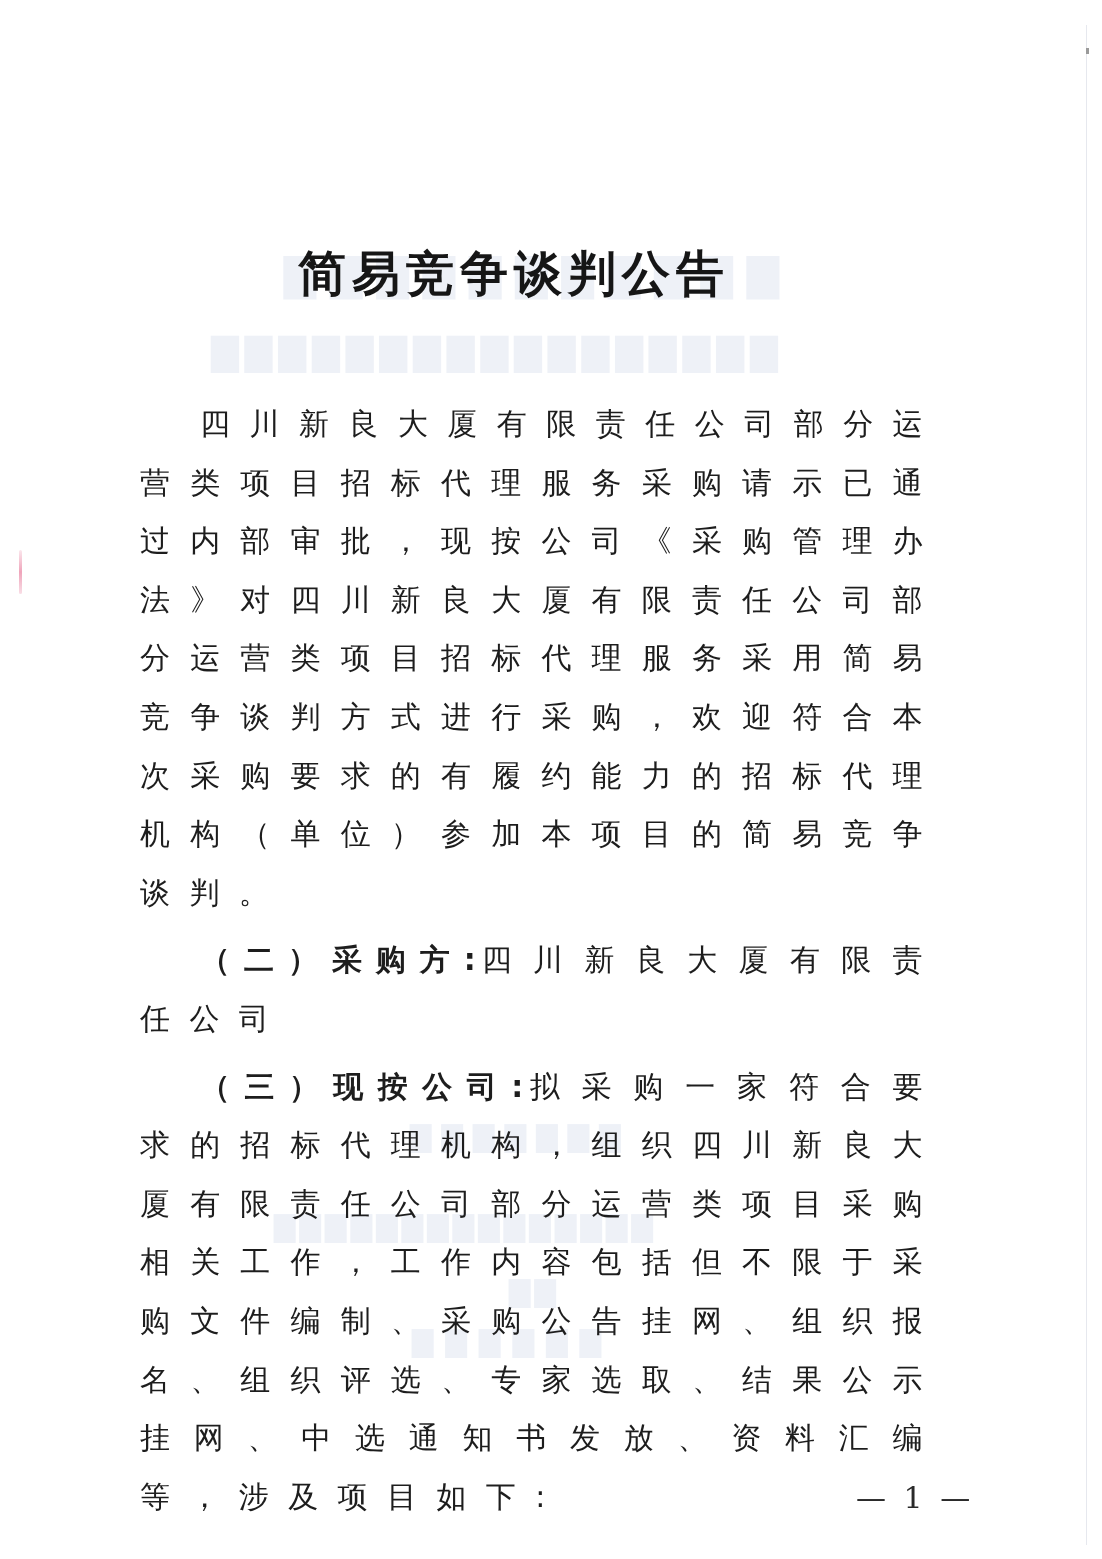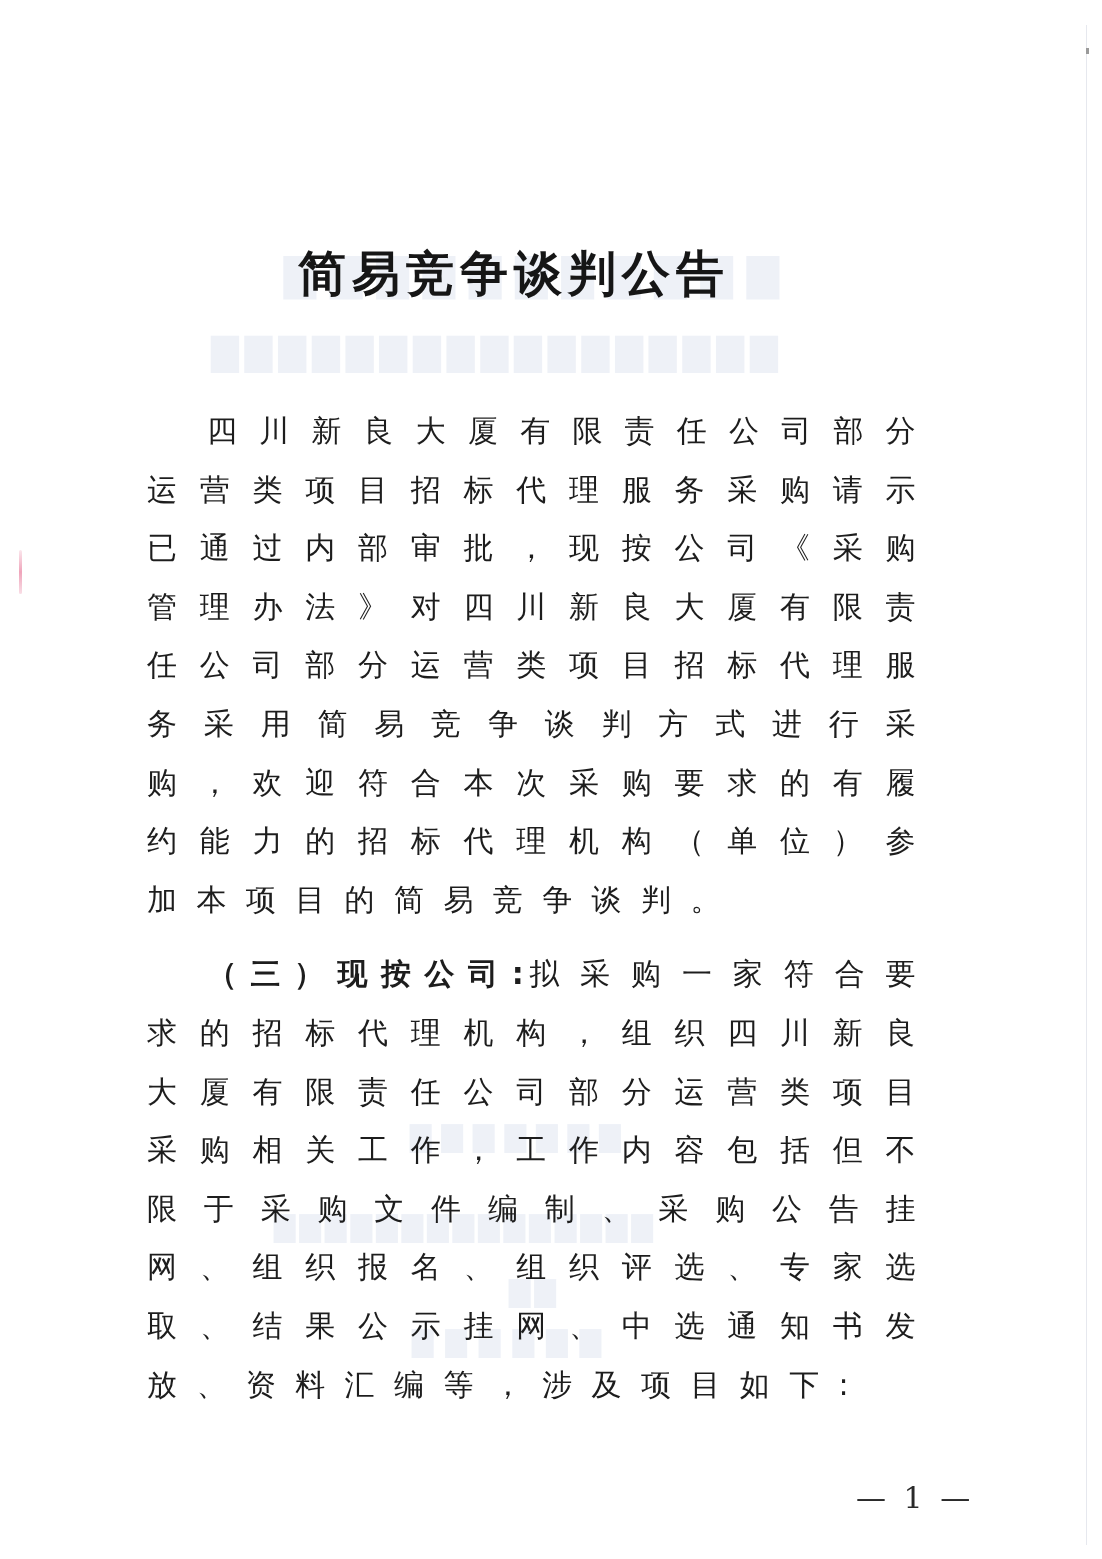--- a/index.html
+++ b/index.html
@@ -79,21 +79,21 @@
       top: 386px;
       width: 820px;
       font-family: "DejaVu Sans", "Liberation Sans", sans-serif;
       font-size: 30px;
       line-height: 58.6px;
       letter-spacing: 19.4px;
       color: #1d1d1d;
       text-align: justify;
     }
     .para {
-      margin: 16px;
+      margin: 9px;
       text-indent: 2em;
     }
     .heading {
       margin: 0;
       text-indent: 2em;
       letter-spacing: 2px;
       font-size: 31px;
     }
     .label-bold {
       font-weight: bold;
@@ -130,20 +130,23 @@
   <div class="bleed" style="left:505px;top:1275px;font-size:28px;letter-spacing:4px;">▇▇</div>
   <div class="bleed" style="left:400px;top:1325px;font-size:28px;letter-spacing:12px;">▇▇▇▇▇▇</div>
 
   <h1 class="title" style="margin:0;">简易竞争谈判公告</h1>
 
   <div class="body-text">
     <p class="para">四川新良大厦有限责任公司部分运营类项目招标代理服务采购请示已通过内部审批，现按公司《采购管理办法》对四川新良大厦有限责任公司部分运营类项目招标代理服务采用简易竞争谈判方式进行采购，欢迎符合本次采购要求的有履约能力的招标代理机构（单位）参加本项目的简易竞争谈判。</p>
 
 
 
+    <p class="para">
+      <span class="label-bold">（二）采购方</span><span class="label-colon">:</span><span>四川新良大厦有限责任公司</span>
+    </p>
 
     <p class="para">
       <span class="label-bold">（三）现按公司</span><span class="label-colon">:</span><span>拟采购一家符合要求的招标代理机构，组织四川新良大厦有限责任公司部分运营类项目采购相关工作，工作内容包括但不限于采购文件编制、采购公告挂网、组织报名、组织评选、专家选取、结果公示挂网、中选通知书发放、资料汇编等，涉及项目如下:</span>
     </p>
   </div>
 
   <div class="page-number">— 1 —</div>
 </div>
 
 </body></html>

